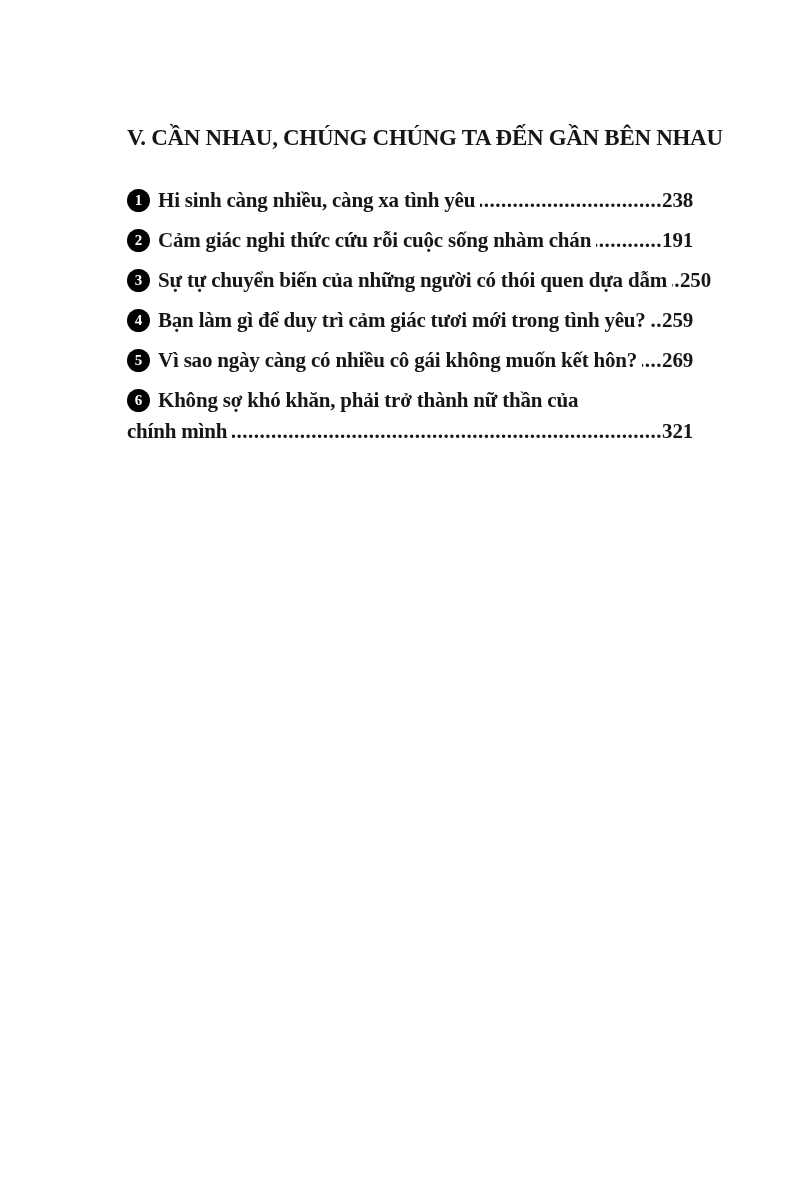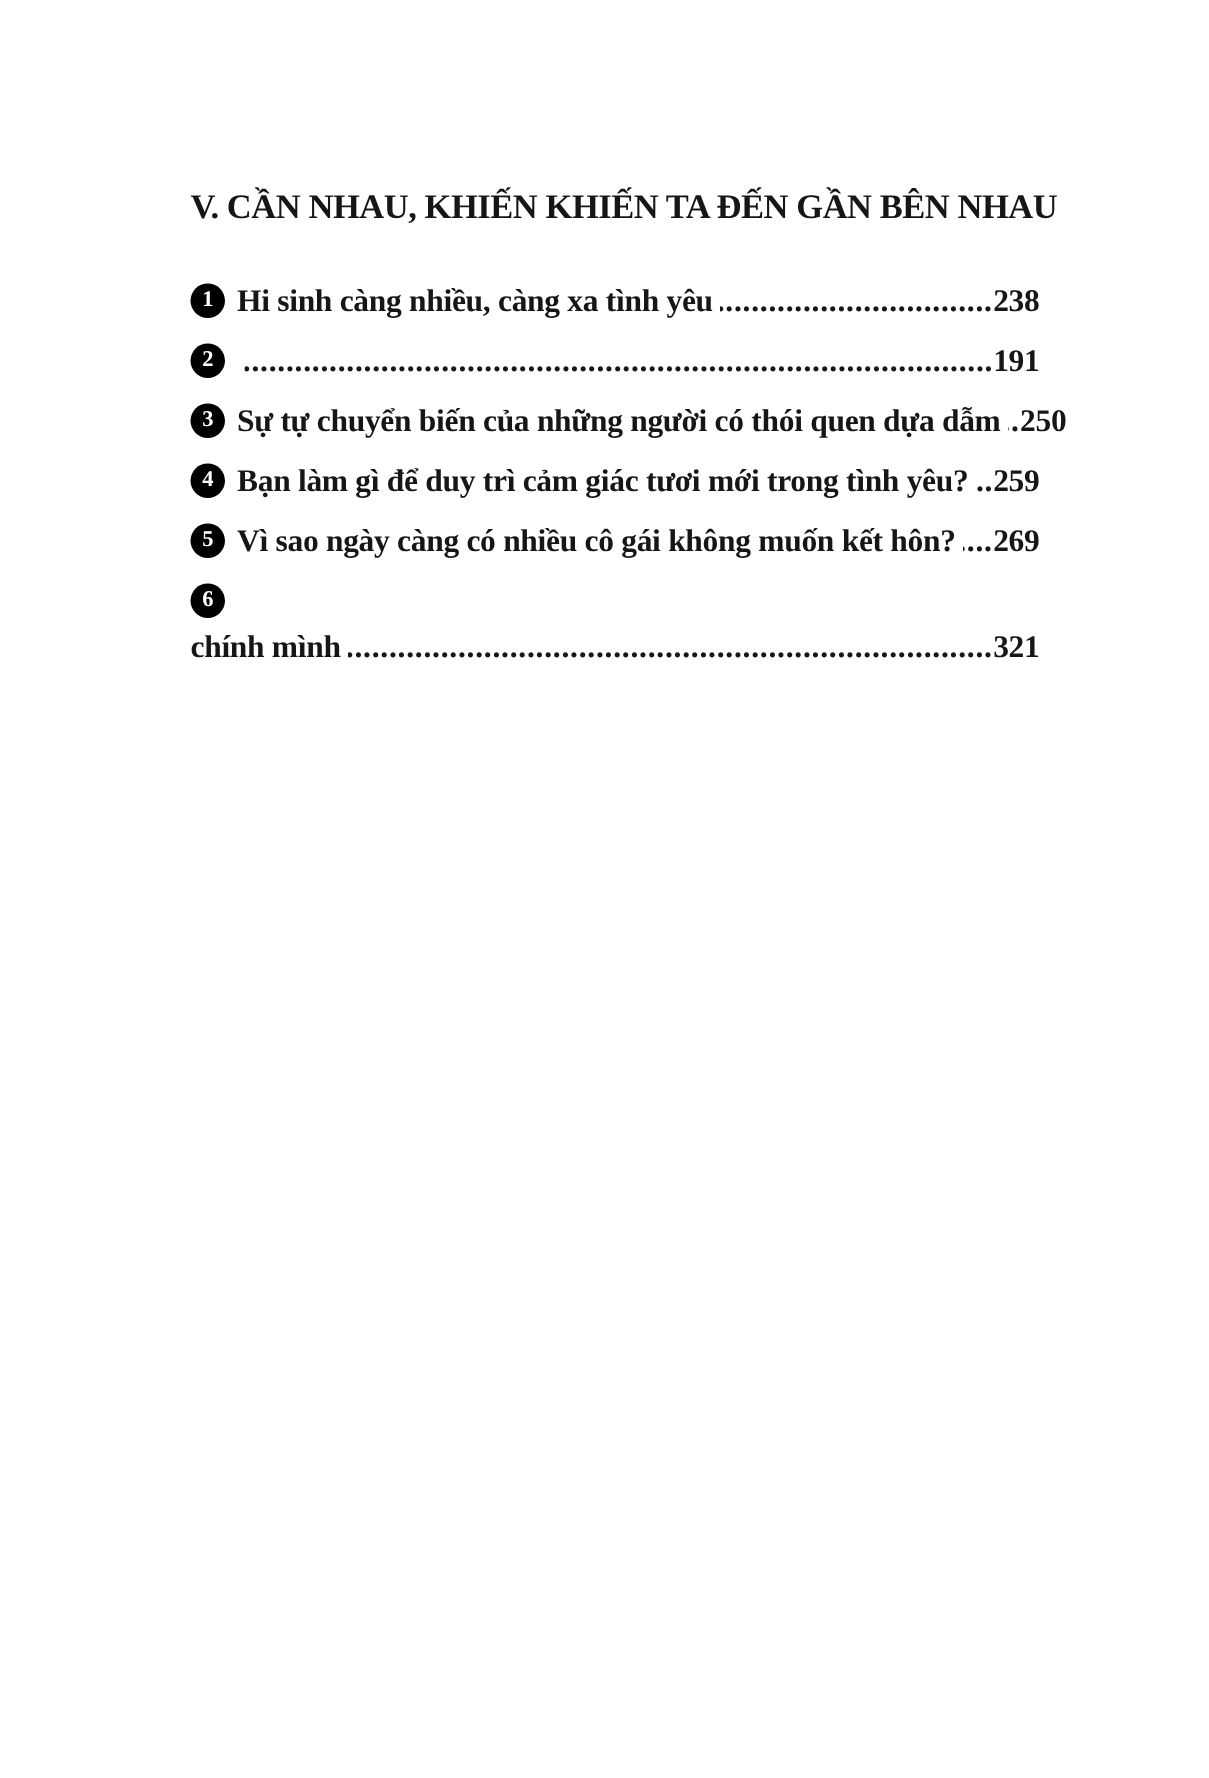--- a/index.html
+++ b/index.html
@@ -82,31 +82,32 @@
     flex: 0 0 auto;
     white-space: nowrap;
   }
 </style>
 </head>
 <body>
 
 <div class="page">
   <div class="content">
 
-    <h1 class="toc-heading">V. CẦN NHAU, KHIẾN KHIẾN TA ĐẾN GẦN BÊN NHAU</h1>
+    <h1 class="toc-heading">V. CẦN NHAU, CHÚNG CHÚNG TA ĐẾN GẦN BÊN NHAU</h1>
 
     <div class="toc-row">
       <span class="badge">1</span>
       <span class="title">Hi sinh càng nhiều, càng xa tình yêu</span>
       <span class="leader">............................................................................................................................................</span>
       <span class="pagenum">238</span>
     </div>
 
     <div class="toc-row">
       <span class="badge">2</span>
+      <span class="title">Cảm giác nghi thức cứu rỗi cuộc sống nhàm chán</span>
       <span class="leader">............................................................................................................................................</span>
       <span class="pagenum">191</span>
     </div>
 
     <div class="toc-row">
       <span class="badge">3</span>
       <span class="title">Sự tự chuyển biến của những người có thói quen dựa dẫm</span>
       <span class="leader">............................................................................................................................................</span>
       <span class="pagenum">250</span>
     </div>
@@ -120,20 +121,21 @@
 
     <div class="toc-row">
       <span class="badge">5</span>
       <span class="title">Vì sao ngày càng có nhiều cô gái không muốn kết hôn?</span>
       <span class="leader">............................................................................................................................................</span>
       <span class="pagenum">269</span>
     </div>
 
     <div class="toc-row">
       <span class="badge">6</span>
+      <span class="title">Không sợ khó khăn, phải trở thành nữ thần của</span>
     </div>
 
     <div class="toc-row continuation">
       <span class="title">chính mình</span>
       <span class="leader">............................................................................................................................................</span>
       <span class="pagenum">321</span>
     </div>
 
   </div>
 </div>

